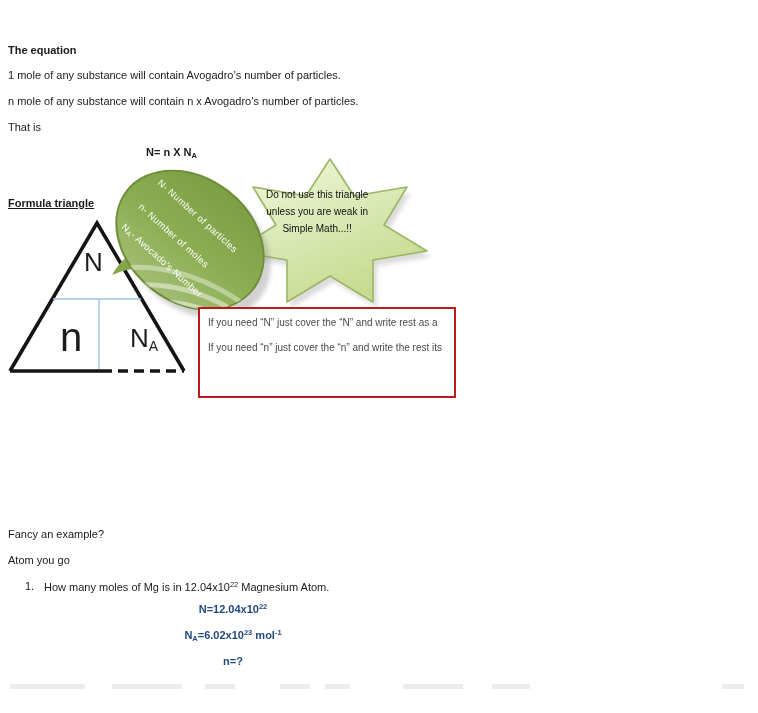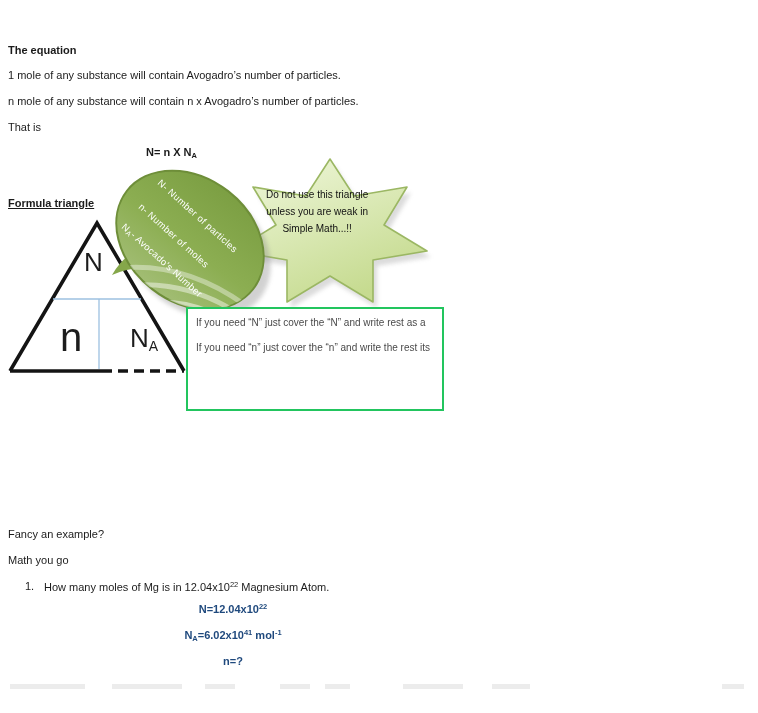--- a/index.html
+++ b/index.html
@@ -13,21 +13,21 @@
   .diagram-svg{position:absolute;left:0;top:150px;}
   .bubble-line{position:absolute;font:9.5px "Liberation Sans",sans-serif;color:#ffffff;
                white-space:nowrap;transform-origin:0 0;transform:rotate(42deg);letter-spacing:.4px;}
   .bsub{font-size:7px;vertical-align:-1.5px;}
   .star-text{position:absolute;left:266px;top:186px;font:10px/17px "Liberation Sans",sans-serif;color:#111;text-align:center;}
   .tri-label{position:absolute;color:#1c1c1c;white-space:nowrap;}
   .tri-n-top{left:84px;top:247px;font-size:26px;}
   .tri-n-bot{left:60px;top:315px;font-size:40px;}
   .tri-na{left:130px;top:323px;font-size:26px;}
   .tri-na .nsub{font-size:14px;vertical-align:-4px;}
-  .note-box{position:absolute;left:186px;top:307px;width:258px;height:104px;border:2px solid #22c55e;
+  .note-box{position:absolute;left:198px;top:307px;width:258px;height:91px;border:2px solid #b91c1c;
             background:#ffffff;box-sizing:border-box;padding:6px 8px;}
   .note-line{font:10px/16px "Liberation Sans",sans-serif;color:#4a4a4a;white-space:nowrap;}
   .note-gap{height:9px;}
   .work-line{position:absolute;left:157px;width:152px;text-align:center;
              font:600 11px "Liberation Sans",sans-serif;color:#1f497d;white-space:nowrap;}
   .wsub{font-size:7.5px;vertical-align:-2px;}
   .wsup{font-size:7.5px;vertical-align:4px;}
   .faint{position:absolute;top:684px;height:5px;background:#ececec;}
 </style>
 </head>
@@ -99,26 +99,26 @@
   <div class="tri-label tri-n-bot">n</div>
   <div class="tri-label tri-na"><span>N</span><span class="nsub">A</span></div>
 
   <div class="note-box">
     <div class="note-line">If you need “N” just cover the “N” and write rest as a</div>
     <div class="note-gap"></div>
     <div class="note-line">If you need “n” just cover the “n” and write the rest its</div>
   </div>
 
   <div class="t" style="left:8px;top:528px">Fancy an example?</div>
-  <div class="t" style="left:8px;top:554px">Math you go</div>
+  <div class="t" style="left:8px;top:554px">Atom you go</div>
   <div class="t" style="left:25px;top:580px">1.</div>
   <div class="t" style="left:44px;top:580px"><span>How many moles of Mg is in 12.04x10</span><span class="sup">22</span><span> Magnesium Atom.</span></div>
 
   <div class="work-line" style="top:602px"><span>N=12.04x10</span><span class="wsup">22</span></div>
-  <div class="work-line" style="top:628px"><span>N</span><span class="wsub">A</span><span>=6.02x10</span><span class="wsup">41</span><span> mol</span><span class="wsup">-1</span></div>
+  <div class="work-line" style="top:628px"><span>N</span><span class="wsub">A</span><span>=6.02x10</span><span class="wsup">23</span><span> mol</span><span class="wsup">-1</span></div>
   <div class="work-line" style="top:655px">n=?</div>
 
   <div class="faint" style="left:10px;width:75px"></div>
   <div class="faint" style="left:112px;width:70px"></div>
   <div class="faint" style="left:205px;width:30px"></div>
   <div class="faint" style="left:280px;width:30px"></div>
   <div class="faint" style="left:325px;width:25px"></div>
   <div class="faint" style="left:403px;width:60px"></div>
   <div class="faint" style="left:492px;width:38px"></div>
   <div class="faint" style="left:722px;width:22px"></div>

